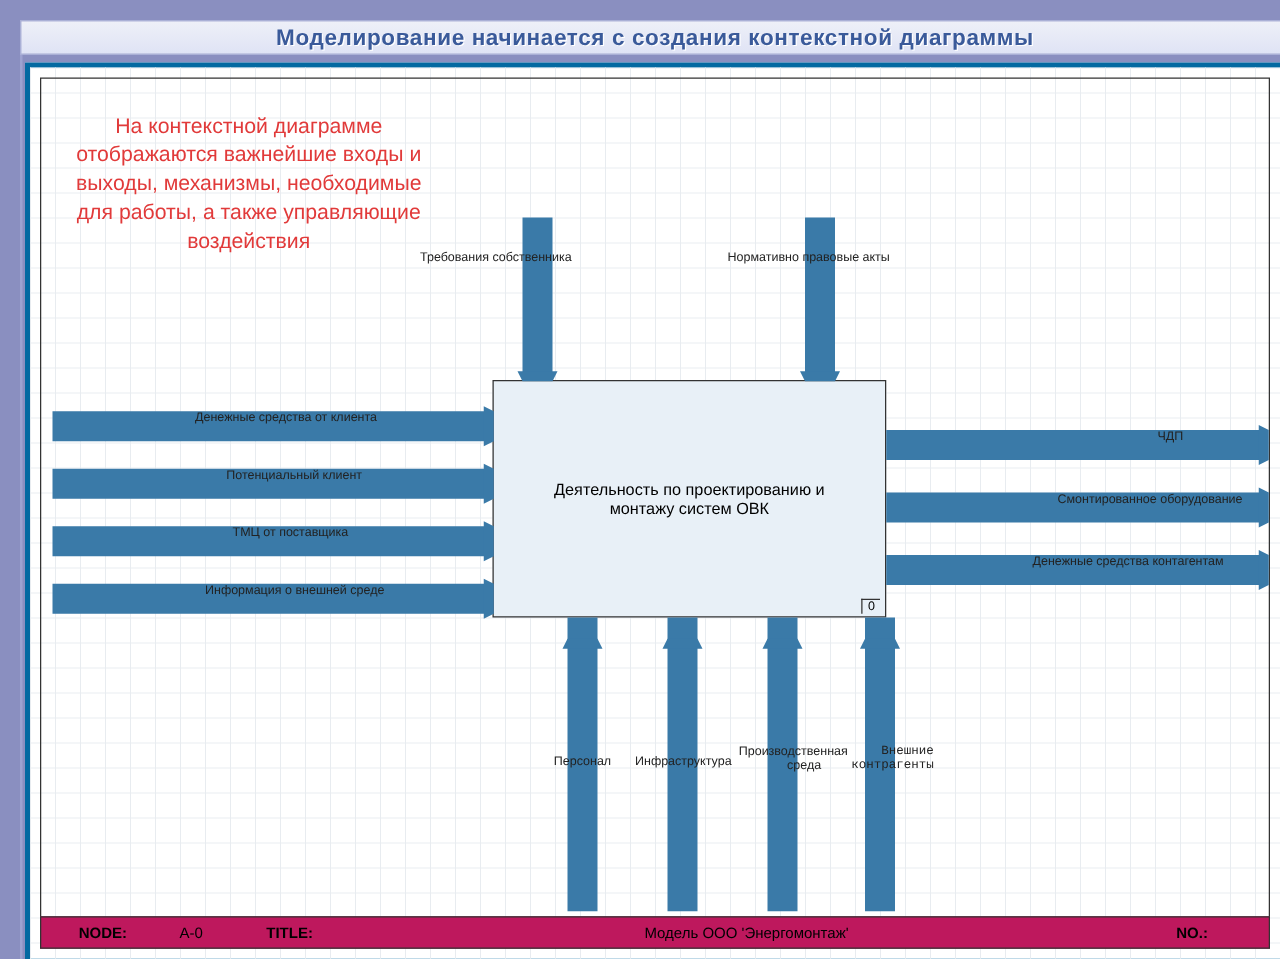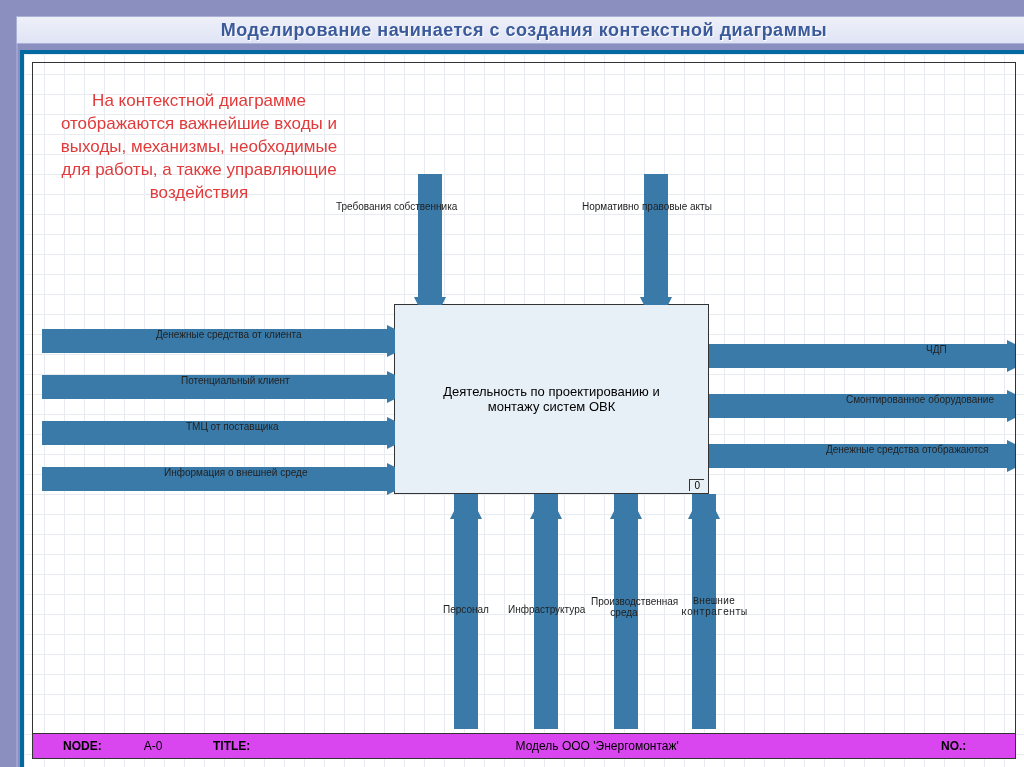--- a/index.html
+++ b/index.html
@@ -50,21 +50,21 @@
   .inner-border {
     position: absolute;
     top: 8px; left: 8px; right: 8px; bottom: 30px;
     border: 1px solid #333;
   }
   .footer-row {
     position: absolute;
     left: 8px; right: 8px; bottom: 8px;
     height: 22px;
     border: 1px solid #333;
-    background: #d946ef;
+    background: #be185d;
     display: flex;
     font-size: 12px;
     font-weight: bold;
   }
   .footer-cell {
     border-right: 1px solid #333;
     display: flex;
     align-items: center;
     padding: 0 6px;
   }
@@ -119,21 +119,21 @@
   }
   .ah-right { border-left: 8px solid #3a7aa8; border-top: 4px solid transparent; border-bottom: 4px solid transparent; }
   .ah-down  { border-top: 8px solid #3a7aa8; border-left: 4px solid transparent; border-right: 4px solid transparent; }
   .ah-up    { border-bottom: 8px solid #3a7aa8; border-left: 4px solid transparent; border-right: 4px solid transparent; }
 
   .arrow-label {
     position: absolute;
     font-size: 10px;
     color: #222;
     white-space: nowrap;
-    text-align: center;
+    text-align: right;
   }
   .arrow-label.wrap { white-space: normal; width: 90px; line-height:1.1;}
 </style>
 </head>
 <body>
 
 <div class="frame"></div>
 
 <div class="title-bar">
   <span>Моделирование начинается с создания контекстной диаграммы</span>
@@ -177,21 +177,21 @@
   <div class="arrow h" style="left:685px; top:290px; width:300px;"></div>
   <div class="arrow-head ah-right" style="left:983px; top:286px;"></div>
   <div class="arrow-label" style="left:890px; top:278px;">ЧДП</div>
 
   <div class="arrow h" style="left:685px; top:340px; width:300px;"></div>
   <div class="arrow-head ah-right" style="left:983px; top:336px;"></div>
   <div class="arrow-label" style="left:810px; top:328px;">Смонтированное оборудование</div>
 
   <div class="arrow h" style="left:685px; top:390px; width:300px;"></div>
   <div class="arrow-head ah-right" style="left:983px; top:386px;"></div>
-  <div class="arrow-label" style="left:790px; top:378px;">Денежные средства отображаются</div>
+  <div class="arrow-label" style="left:790px; top:378px;">Денежные средства контагентам</div>
 
   <div class="arrow v" style="left:430px; top:440px; height:235px;"></div>
   <div class="arrow-head ah-up" style="left:426px; top:433px;"></div>
   <div class="arrow-label" style="left:407px; top:538px;">Персонал</div>
 
   <div class="arrow v" style="left:510px; top:440px; height:235px;"></div>
   <div class="arrow-head ah-up" style="left:506px; top:433px;"></div>
   <div class="arrow-label" style="left:472px; top:538px;">Инфраструктура</div>
 
   <div class="arrow v" style="left:590px; top:440px; height:235px;"></div>

